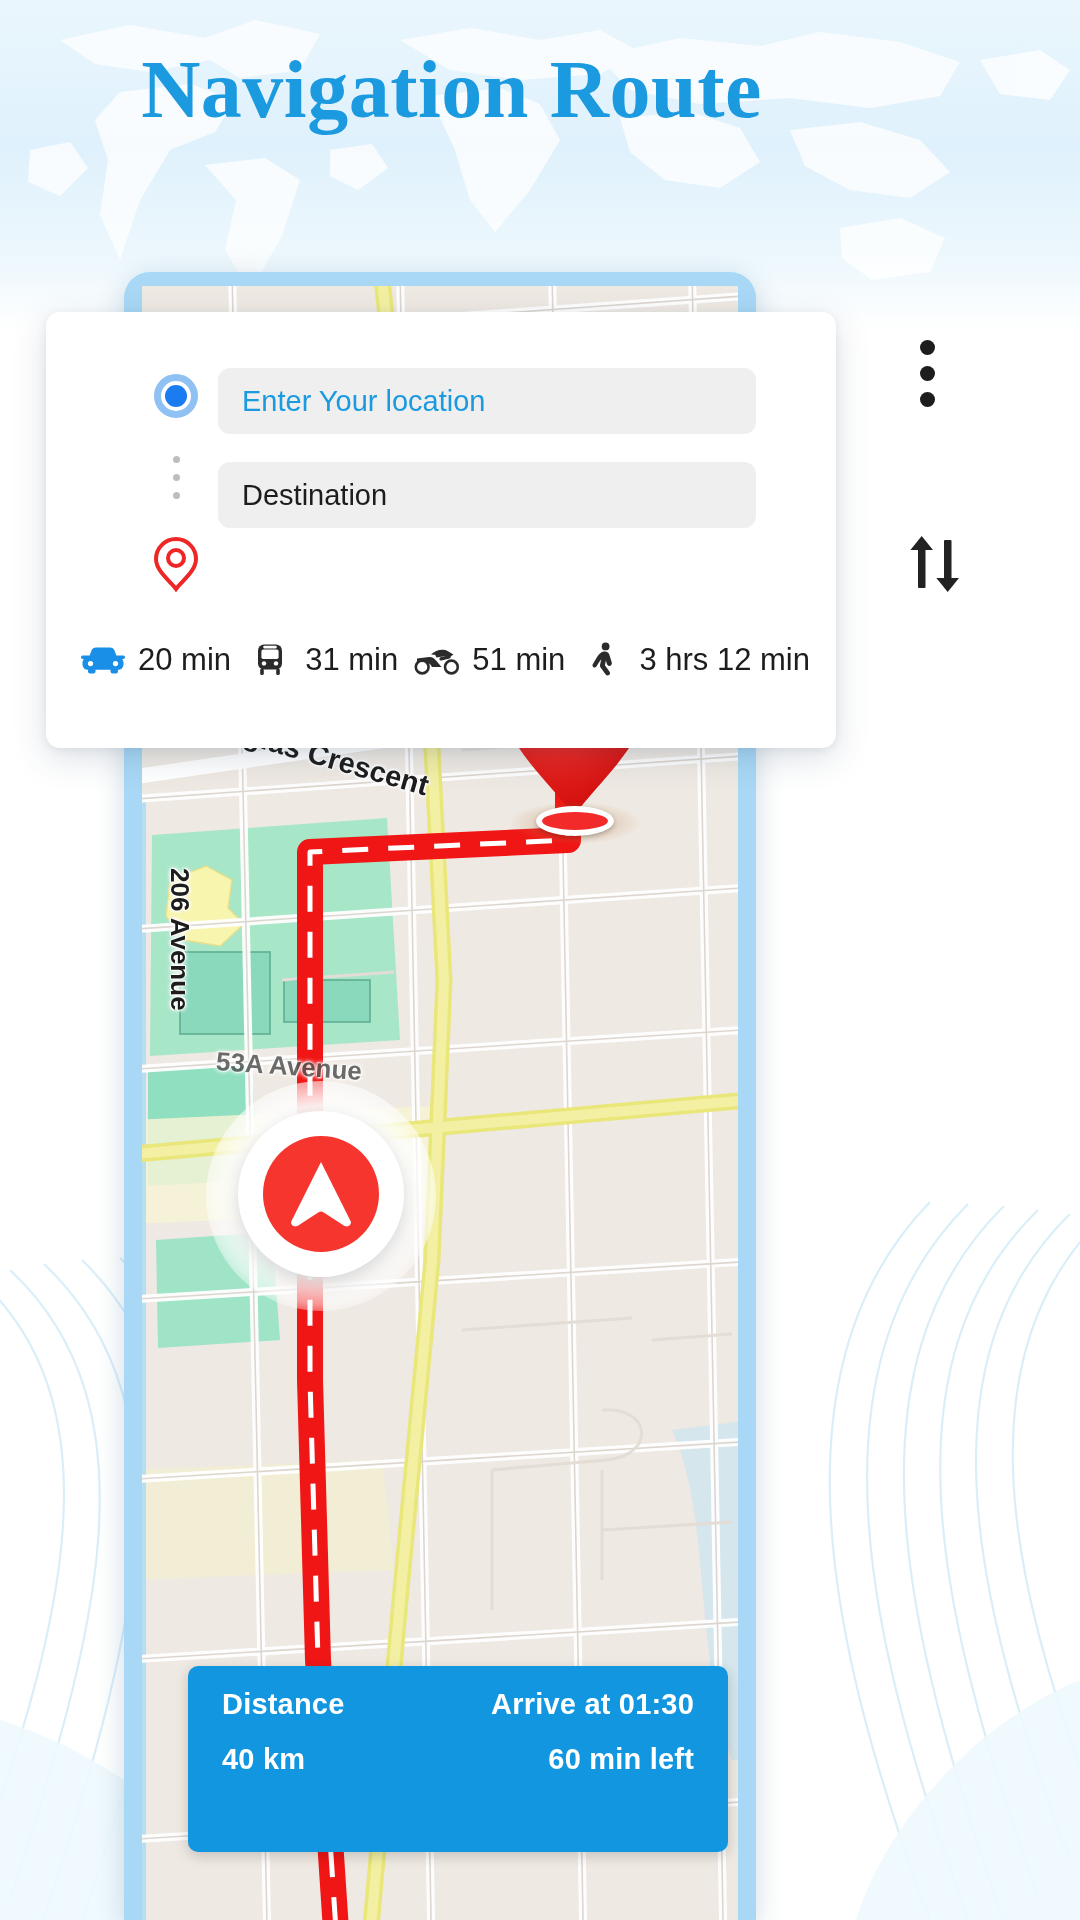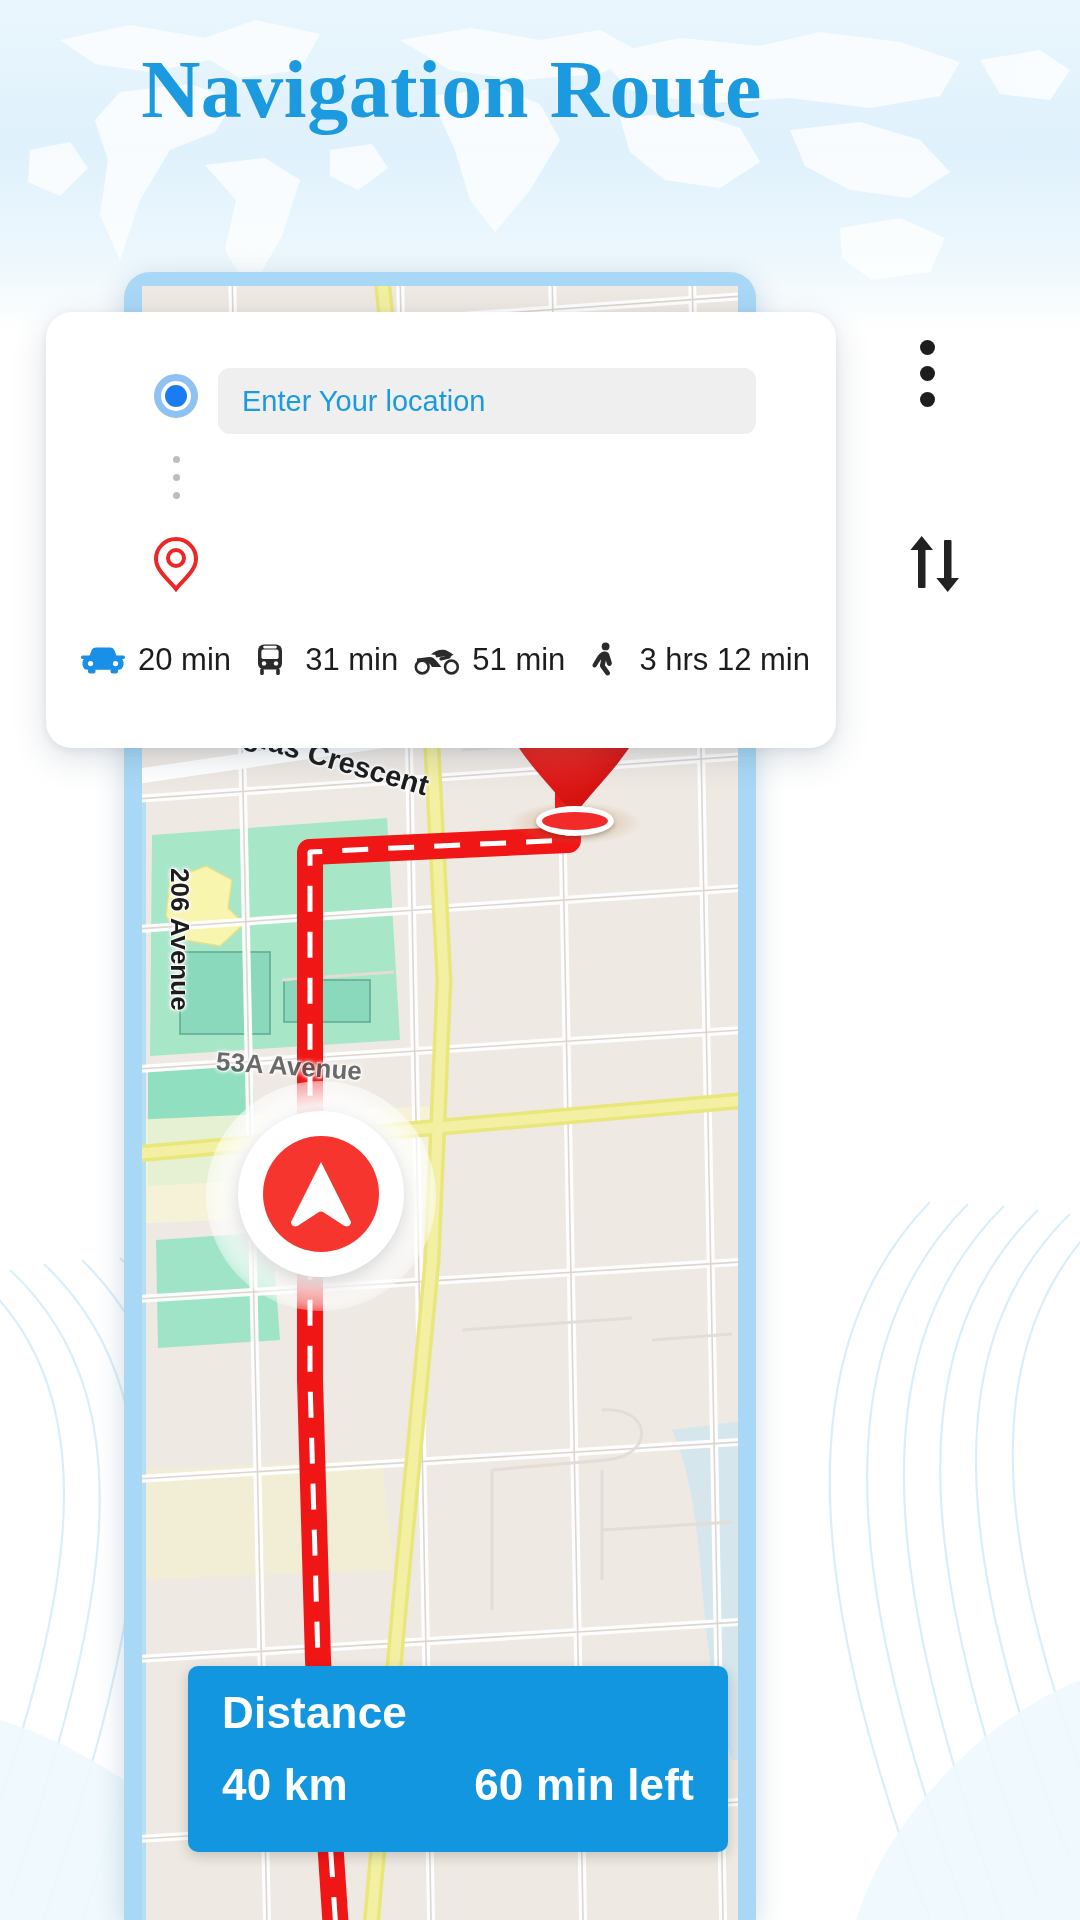--- a/index.html
+++ b/index.html
@@ -95,27 +95,27 @@
   
   .info-panel {
     position:absolute; left:46px; bottom:68px; width:540px; height:186px;
     background:#1296e0; border-radius:10px;
     color:#ffffff;
     padding:22px 34px;
     box-shadow:0 4px 14px rgba(0,0,0,.18);
   }
   .info-row { display:flex; justify-content:space-between; align-items:center; }
   .info-row.top { margin-bottom:22px; }
-  .info-cell { font-size:44px; font-weight:700; letter-spacing:.2px; }
+  .info-cell { font-size:29px; font-weight:700; letter-spacing:.2px; }
   .info-cell.right { text-align:right; }
 
   
   .search-card {
     position:absolute; left:46px; top:312px; width:790px; height:436px;
-    background:#ffffff; border-radius:26px;
+    background:#ffffff; border-radius:14px;
     box-shadow:0 10px 34px rgba(40,70,100,.17), 0 2px 8px rgba(40,70,100,.08);
     z-index:10;
     padding:44px 34px 0 34px;
   }
   .rail {
     position:absolute; left:102px; top:62px; width:56px; height:218px;
     display:flex; flex-direction:column; align-items:center;
   }
   .origin-dot {
     width:44px; height:44px; border-radius:50%;
@@ -322,20 +322,21 @@
       <div class="nav-disc"></div>
       <div class="nav-red"></div>
       <svg class="nav-arrow" viewBox="0 0 116 116">
         <path d="M58 26 L88 86 C 88 90, 84 92, 80 89 L60 76 C 58.8 75.3, 57.2 75.3, 56 76 L36 89 C 32 92, 28 90, 28 86 Z" fill="#ffffff"></path>
       </svg>
     </div>
 
     <div class="info-panel">
       <div class="info-row top">
         <div class="info-cell">Distance</div>
+        <div class="info-cell right">Arrive at 01:30</div>
       </div>
       <div class="info-row">
         <div class="info-cell">40 km</div>
         <div class="info-cell right">60 min left</div>
       </div>
     </div>
 
   </div>
 </div>
 
@@ -351,20 +352,21 @@
         <span></span>
     </div>
     <svg class="dest-pin" viewBox="0 0 48 56">
       <path d="M24 3 C 13 3, 4 12, 4 23 C 4 35, 18 45, 24 53 C 30 45, 44 35, 44 23 C 44 12, 35 3, 24 3 Z" fill="none" stroke="#ef2626" stroke-width="4"></path>
       <circle cx="24" cy="22" r="8" fill="none" stroke="#ef2626" stroke-width="4"></circle>
     </svg>
   </div>
 
   <div class="fields">
     <div class="field origin" placeholder="Enter Your location">Enter Your location</div>
+    <div class="field dest" placeholder="Destination">Destination</div>
   </div>
 
   <div class="modes">
 
     <div class="mode active">
       <span class="mi">
         <svg width="44" height="30" viewBox="0 0 44 30">
           <path d="M7.5 13.5 L10.5 5.5 C 11.2 3.6, 12.9 2.4, 15 2.4 L29 2.4 C 31.1 2.4, 32.8 3.6, 33.5 5.5 L36.5 13.5 Z" fill="#1a8fe8"></path>
           <rect x="1.5" y="12.2" width="41" height="12.6" rx="5.2" fill="#1a8fe8"></rect>
           <rect x="0" y="10.6" width="10" height="3.4" rx="1.7" fill="#1a8fe8"></rect>

